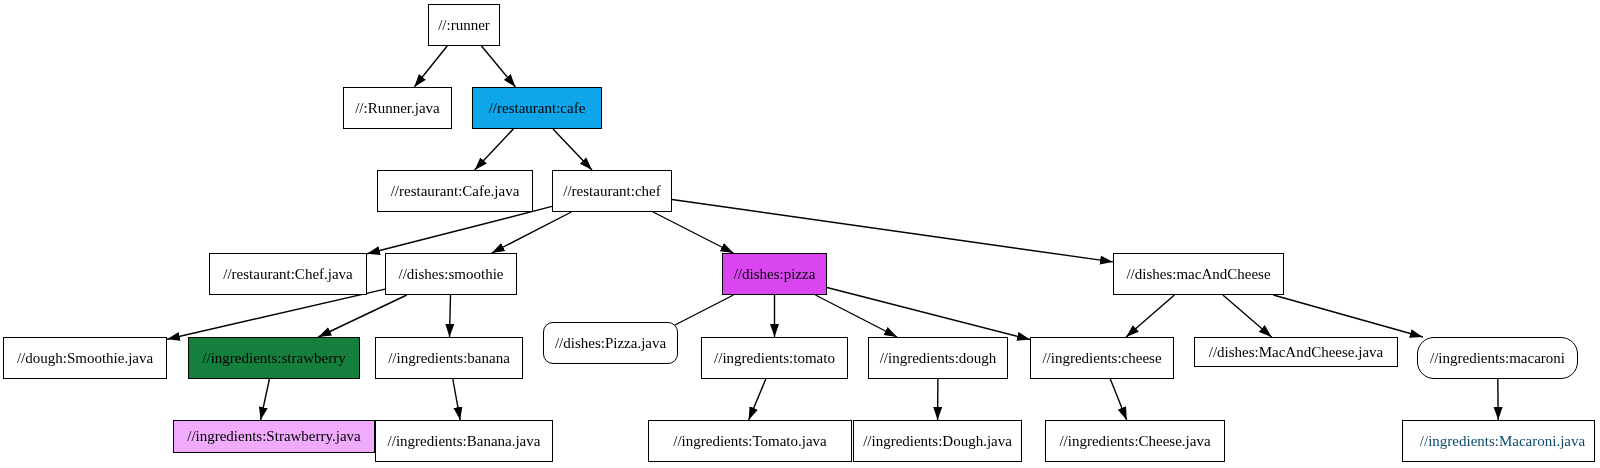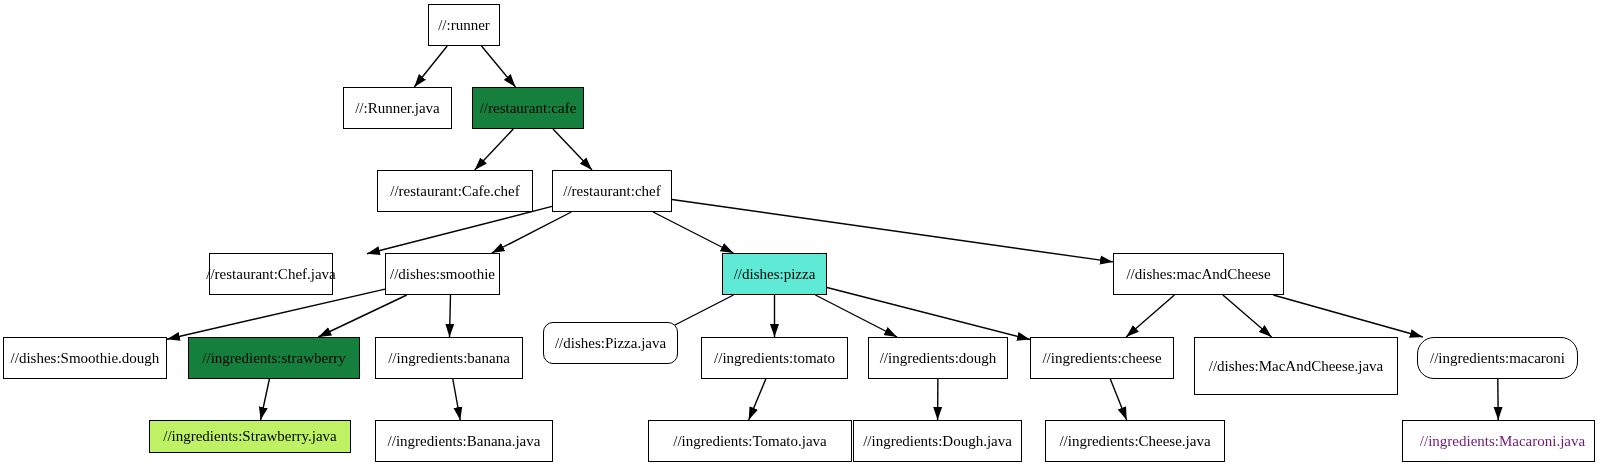--- a/index.html
+++ b/index.html
@@ -70,36 +70,36 @@
         <line x1="1110.3" y1="379.0" x2="1126.7" y2="420.0" stroke="#000000" stroke-width="1.4" marker-end="url(#arrowhead)"></line>
         <line x1="1174.4" y1="295.0" x2="1126.1" y2="337.0" stroke="#000000" stroke-width="1.4" marker-end="url(#arrowhead)"></line>
         <line x1="1222.9" y1="295.0" x2="1271.6" y2="337.0" stroke="#000000" stroke-width="1.4" marker-end="url(#arrowhead)"></line>
         <line x1="1273.3" y1="295.0" x2="1422.8" y2="337.0" stroke="#000000" stroke-width="1.4" marker-end="url(#arrowhead)"></line>
         <line x1="1497.8" y1="379.0" x2="1498.2" y2="420.0" stroke="#000000" stroke-width="1.4" marker-end="url(#arrowhead)"></line>
       </g>
   </svg>
   <div id="node-layer">
       <div class="node" style="left: 428px; top: 4px; width: 72px; height: 42px; border-color: rgb(0, 0, 0); background: rgb(255, 255, 255); color: rgb(0, 0, 0);">//:runner</div>
       <div class="node" style="left: 343px; top: 87px; width: 109px; height: 42px; border-color: rgb(0, 0, 0); background: rgb(255, 255, 255); color: rgb(0, 0, 0);">//:Runner.java</div>
-      <div class="node" style="left: 472px; top: 87px; width: 112px; height: 42px; border-color: rgb(0, 0, 0); background: #15803d; color: rgb(0, 0, 0);">//restaurant:cafe</div>
-      <div class="node" style="left: 377px; top: 170px; width: 156px; height: 42px; border-color: rgb(0, 0, 0); background: rgb(255, 255, 255); color: rgb(0, 0, 0);">//restaurant:Cafe.chef</div>
+      <div class="node" style="left: 472px; top: 87px; width: 130px; height: 42px; border-color: rgb(0, 0, 0); background: #0ea5e9; color: rgb(0, 0, 0);">//restaurant:cafe</div>
+      <div class="node" style="left: 377px; top: 170px; width: 156px; height: 42px; border-color: rgb(0, 0, 0); background: rgb(255, 255, 255); color: rgb(0, 0, 0);">//restaurant:Cafe.java</div>
       <div class="node" style="left: 552px; top: 170px; width: 120px; height: 42px; border-color: rgb(0, 0, 0); background: rgb(255, 255, 255); color: rgb(0, 0, 0);">//restaurant:chef</div>
-      <div class="node" style="left: 209px; top: 253px; width: 124px; height: 42px; border-color: rgb(0, 0, 0); background: rgb(255, 255, 255); color: rgb(0, 0, 0);">//restaurant:Chef.java</div>
-      <div class="node" style="left: 385px; top: 253px; width: 115px; height: 42px; border-color: rgb(0, 0, 0); background: rgb(255, 255, 255); color: rgb(0, 0, 0);">//dishes:smoothie</div>
-      <div class="node" style="left: 722px; top: 253px; width: 105px; height: 42px; border-color: rgb(0, 0, 0); background: #5eead4; color: rgb(0, 0, 0);">//dishes:pizza</div>
+      <div class="node" style="left: 209px; top: 253px; width: 158px; height: 42px; border-color: rgb(0, 0, 0); background: rgb(255, 255, 255); color: rgb(0, 0, 0);">//restaurant:Chef.java</div>
+      <div class="node" style="left: 385px; top: 253px; width: 132px; height: 42px; border-color: rgb(0, 0, 0); background: rgb(255, 255, 255); color: rgb(0, 0, 0);">//dishes:smoothie</div>
+      <div class="node" style="left: 722px; top: 253px; width: 105px; height: 42px; border-color: rgb(0, 0, 0); background: #d946ef; color: rgb(0, 0, 0);">//dishes:pizza</div>
       <div class="node" style="left: 1113px; top: 253px; width: 171px; height: 42px; border-color: rgb(0, 0, 0); background: rgb(255, 255, 255); color: rgb(0, 0, 0);">//dishes:macAndCheese</div>
-      <div class="node" style="left: 3px; top: 337px; width: 164px; height: 42px; border-color: rgb(0, 0, 0); background: rgb(255, 255, 255); color: rgb(0, 0, 0);">//dishes:Smoothie.dough</div>
+      <div class="node" style="left: 3px; top: 337px; width: 164px; height: 42px; border-color: rgb(0, 0, 0); background: rgb(255, 255, 255); color: rgb(0, 0, 0);">//dough:Smoothie.java</div>
       <div class="node" style="left: 188px; top: 337px; width: 172px; height: 42px; border-color: rgb(0, 0, 0); background: #15803d; color: rgb(0, 0, 0);">//ingredients:strawberry</div>
       <div class="node" style="left: 375px; top: 337px; width: 148px; height: 42px; border-color: rgb(0, 0, 0); background: rgb(255, 255, 255); color: rgb(0, 0, 0);">//ingredients:banana</div>
       <div class="node" style="left: 543px; top: 322px; width: 135px; height: 42px; border-color: rgb(0, 0, 0); background: rgb(255, 255, 255); color: rgb(0, 0, 0); border-radius: 10px;">//dishes:Pizza.java</div>
       <div class="node" style="left: 701px; top: 337px; width: 147px; height: 42px; border-color: rgb(0, 0, 0); background: rgb(255, 255, 255); color: rgb(0, 0, 0);">//ingredients:tomato</div>
       <div class="node" style="left: 868px; top: 337px; width: 140px; height: 42px; border-color: rgb(0, 0, 0); background: rgb(255, 255, 255); color: rgb(0, 0, 0);">//ingredients:dough</div>
       <div class="node" style="left: 1030px; top: 337px; width: 144px; height: 42px; border-color: rgb(0, 0, 0); background: rgb(255, 255, 255); color: rgb(0, 0, 0);">//ingredients:cheese</div>
-      <div class="node" style="left: 1194px; top: 337px; width: 204px; height: 58px; border-color: rgb(0, 0, 0); background: rgb(255, 255, 255); color: rgb(0, 0, 0);">//dishes:MacAndCheese.java</div>
+      <div class="node" style="left: 1194px; top: 337px; width: 204px; height: 30px; border-color: rgb(0, 0, 0); background: rgb(255, 255, 255); color: rgb(0, 0, 0);">//dishes:MacAndCheese.java</div>
       <div class="node" style="left: 1417px; top: 337px; width: 161px; height: 42px; border-color: rgb(0, 0, 0); background: rgb(255, 255, 255); color: rgb(0, 0, 0); border-radius: 17px;">//ingredients:macaroni</div>
-      <div class="node" style="left: 149px; top: 420px; width: 202px; height: 33px; border-color: rgb(0, 0, 0); background: #bef264; color: rgb(0, 0, 0);">//ingredients:Strawberry.java</div>
+      <div class="node" style="left: 173px; top: 420px; width: 202px; height: 33px; border-color: rgb(0, 0, 0); background: #f0abfc; color: rgb(0, 0, 0);">//ingredients:Strawberry.java</div>
       <div class="node" style="left: 375px; top: 420px; width: 178px; height: 42px; border-color: rgb(0, 0, 0); background: rgb(255, 255, 255); color: rgb(0, 0, 0);">//ingredients:Banana.java</div>
       <div class="node" style="left: 648px; top: 420px; width: 204px; height: 42px; border-color: rgb(0, 0, 0); background: rgb(255, 255, 255); color: rgb(0, 0, 0);">//ingredients:Tomato.java</div>
       <div class="node" style="left: 853px; top: 420px; width: 169px; height: 42px; border-color: rgb(0, 0, 0); background: rgb(255, 255, 255); color: rgb(0, 0, 0);">//ingredients:Dough.java</div>
       <div class="node" style="left: 1045px; top: 420px; width: 180px; height: 42px; border-color: rgb(0, 0, 0); background: rgb(255, 255, 255); color: rgb(0, 0, 0);">//ingredients:Cheese.java</div>
-      <div class="node" style="left: 1402px; top: 420px; width: 193px; height: 42px; border-color: rgb(0, 0, 0); background: rgb(255, 255, 255); color: #701a75; padding-left: 8px;">//ingredients:Macaroni.java</div>
+      <div class="node" style="left: 1402px; top: 420px; width: 193px; height: 42px; border-color: rgb(0, 0, 0); background: rgb(255, 255, 255); color: #0c4a6e; padding-left: 8px;">//ingredients:Macaroni.java</div>
     </div>
 </div>
 
 </body></html>

